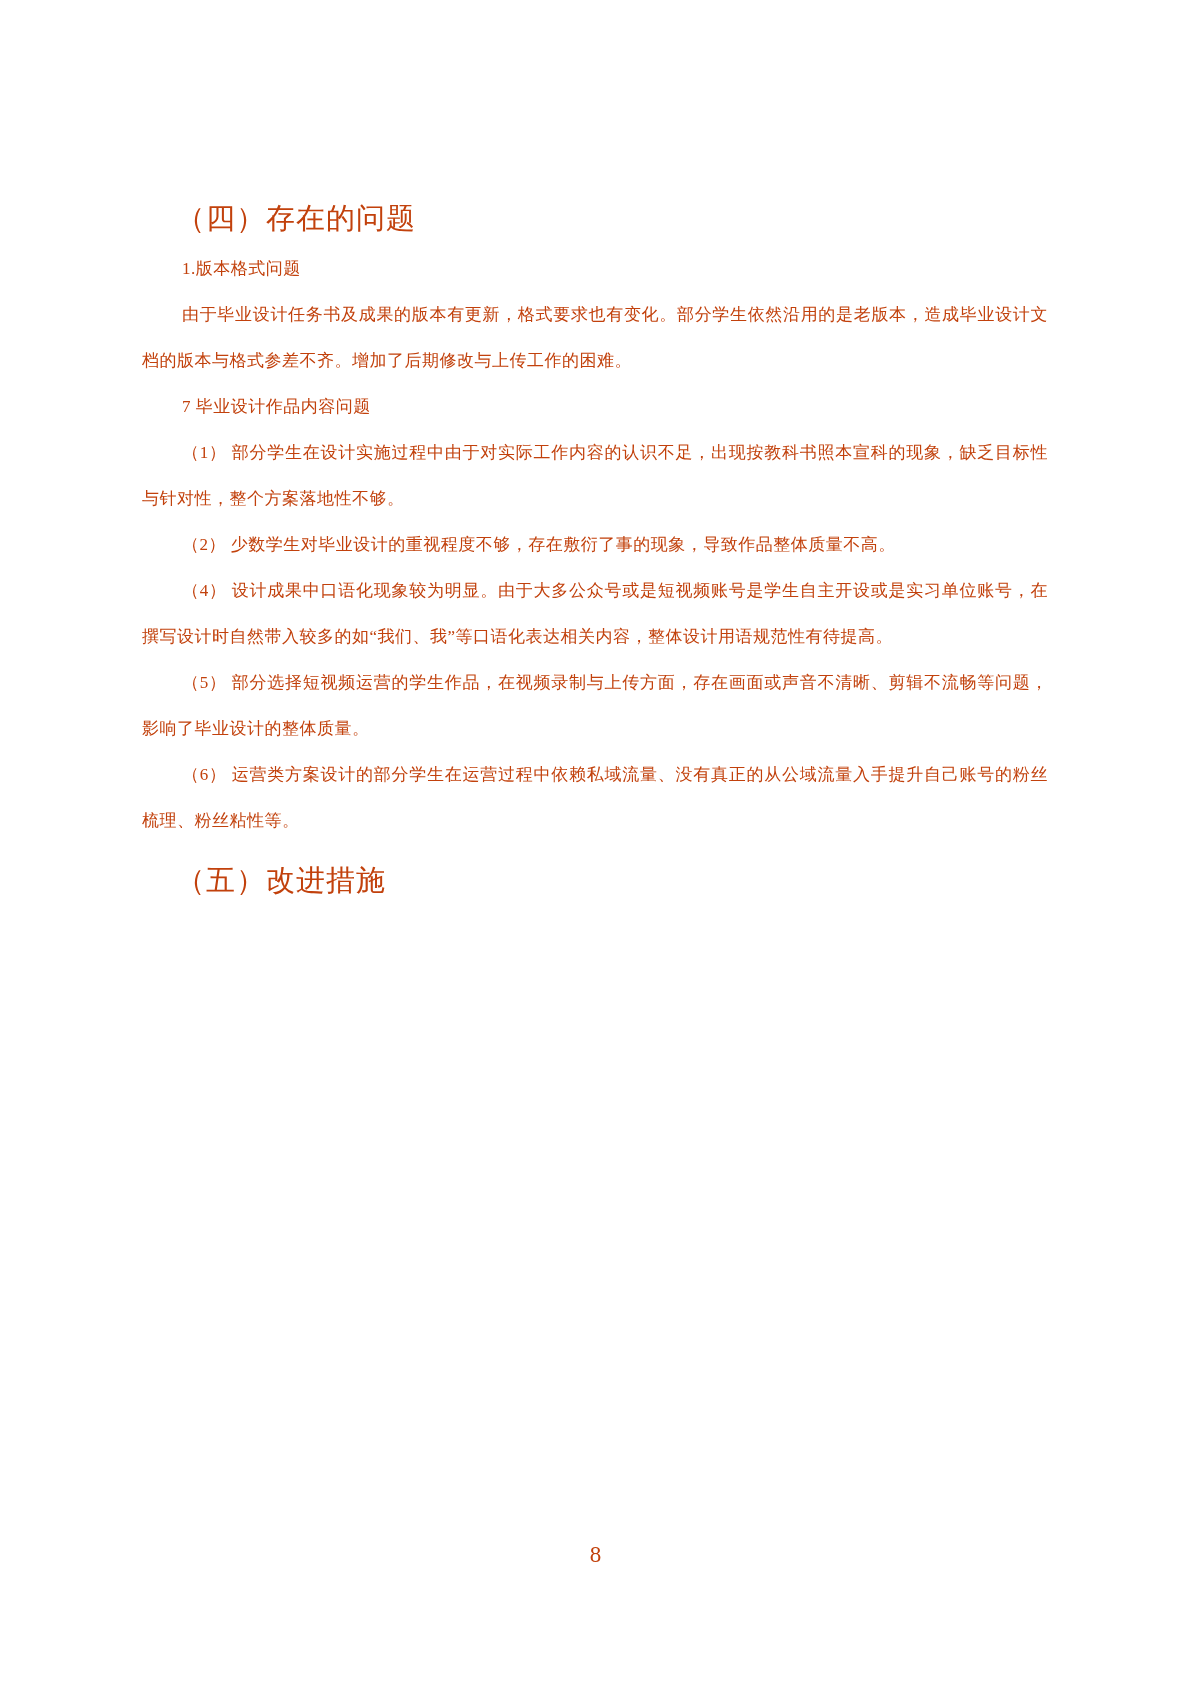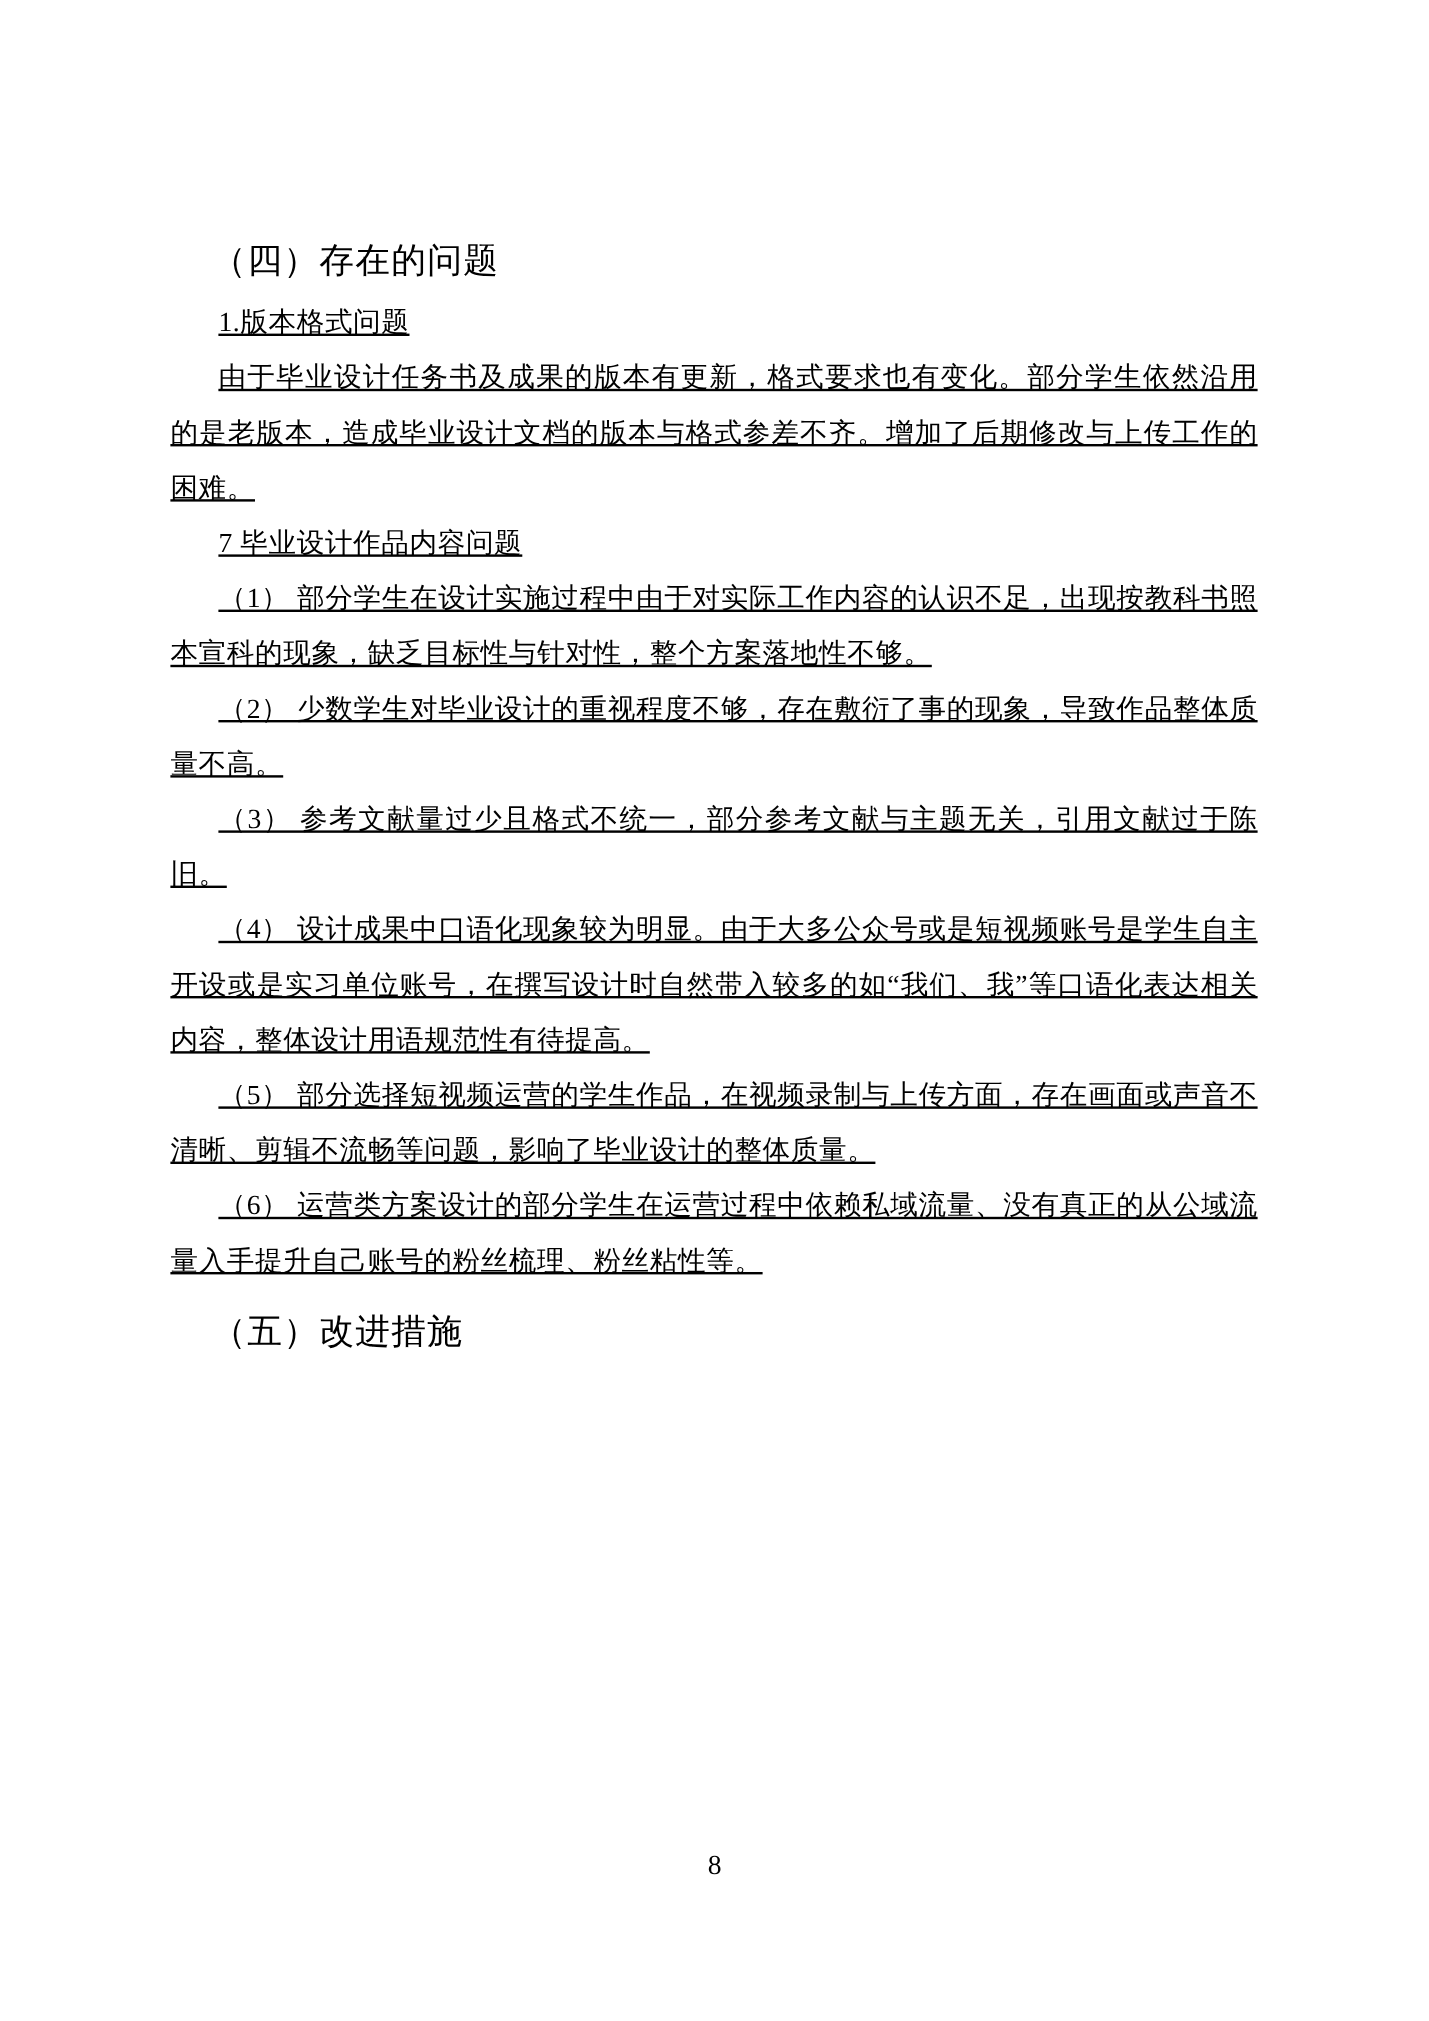--- a/index.html
+++ b/index.html
@@ -5,40 +5,39 @@
   html, body {
     margin: 0;
     padding: 0;
     background: #ffffff;
   }
   .page {
     position: relative;
     width: 1191px;
     height: 1684px;
     background: #ffffff;
-    color: #000000;
+    color: #c2410c;
     font-family: "Liberation Serif", "DejaVu Serif", serif;
     overflow: hidden;
   }
   .content {
     position: absolute;
     left: 142px;
     top: 190px;
     width: 906px;
   }
   .para {
     margin: 0;
-    font-size: 23px;
+    font-size: 17px;
     line-height: 46px;
     letter-spacing: 0.5px;
     text-align: justify;
     text-justify: inter-character;
     text-indent: 40px;
     word-break: break-all;
-    text-decoration: underline;
   }
   .heading {
     margin: 0;
     font-size: 29px;
     line-height: 56px;
     font-weight: 400;
     letter-spacing: 1px;
     text-indent: 34px;
   }
   .heading.second {
@@ -58,20 +57,19 @@
 <body>
 
 <div class="page">
   <div class="content">
     <h2 class="heading">（四）存在的问题</h2>
     <p class="para">1.版本格式问题</p>
     <p class="para">由于毕业设计任务书及成果的版本有更新，格式要求也有变化。部分学生依然沿用的是老版本，造成毕业设计文档的版本与格式参差不齐。增加了后期修改与上传工作的困难。</p>
     <p class="para">7 毕业设计作品内容问题</p>
     <p class="para">（1） 部分学生在设计实施过程中由于对实际工作内容的认识不足，出现按教科书照本宣科的现象，缺乏目标性与针对性，整个方案落地性不够。</p>
     <p class="para">（2） 少数学生对毕业设计的重视程度不够，存在敷衍了事的现象，导致作品整体质量不高。</p>
-    <p class="para">（3） 参考文献量过少且格式不统一，部分参考文献与主题无关，引用文献过于陈旧。</p>
     <p class="para">（4） 设计成果中口语化现象较为明显。由于大多公众号或是短视频账号是学生自主开设或是实习单位账号，在撰写设计时自然带入较多的如“我们、我”等口语化表达相关内容，整体设计用语规范性有待提高。</p>
     <p class="para">（5） 部分选择短视频运营的学生作品，在视频录制与上传方面，存在画面或声音不清晰、剪辑不流畅等问题，影响了毕业设计的整体质量。</p>
     <p class="para">（6） 运营类方案设计的部分学生在运营过程中依赖私域流量、没有真正的从公域流量入手提升自己账号的粉丝梳理、粉丝粘性等。</p>
     <h2 class="heading second">（五）改进措施</h2>
   </div>
   <div class="page-number">8</div>
 </div>
 
 </body></html>

